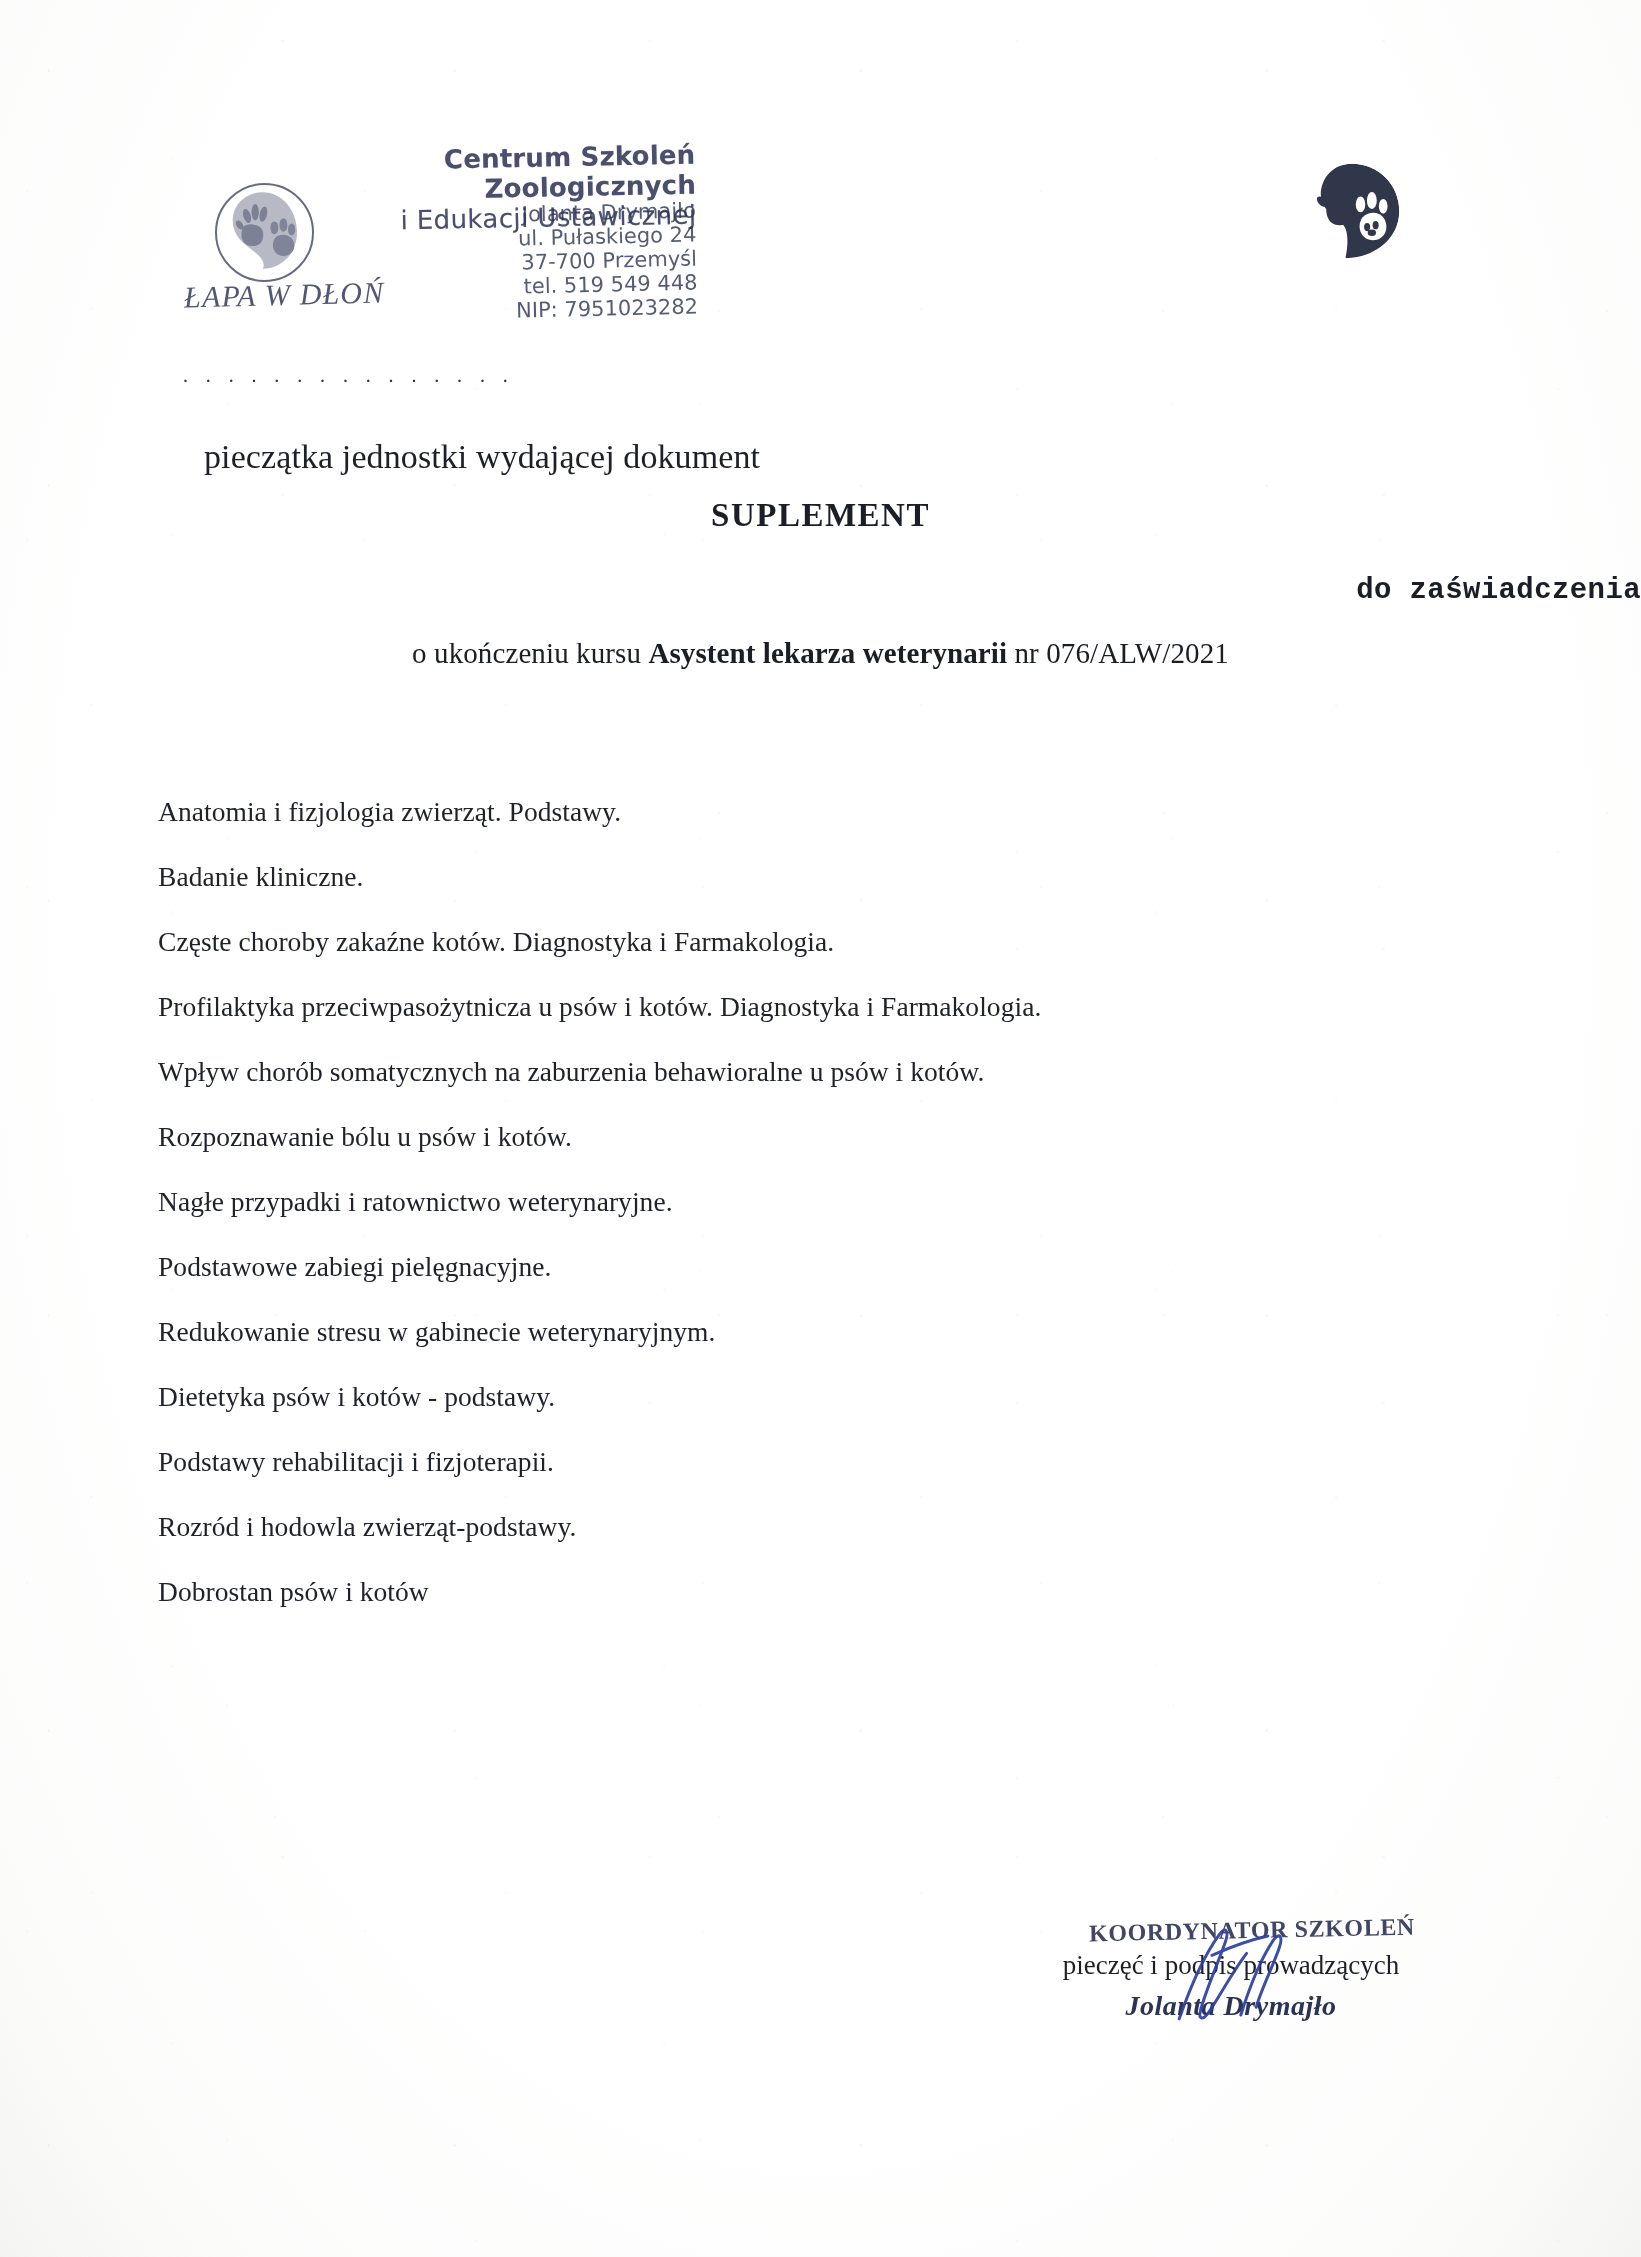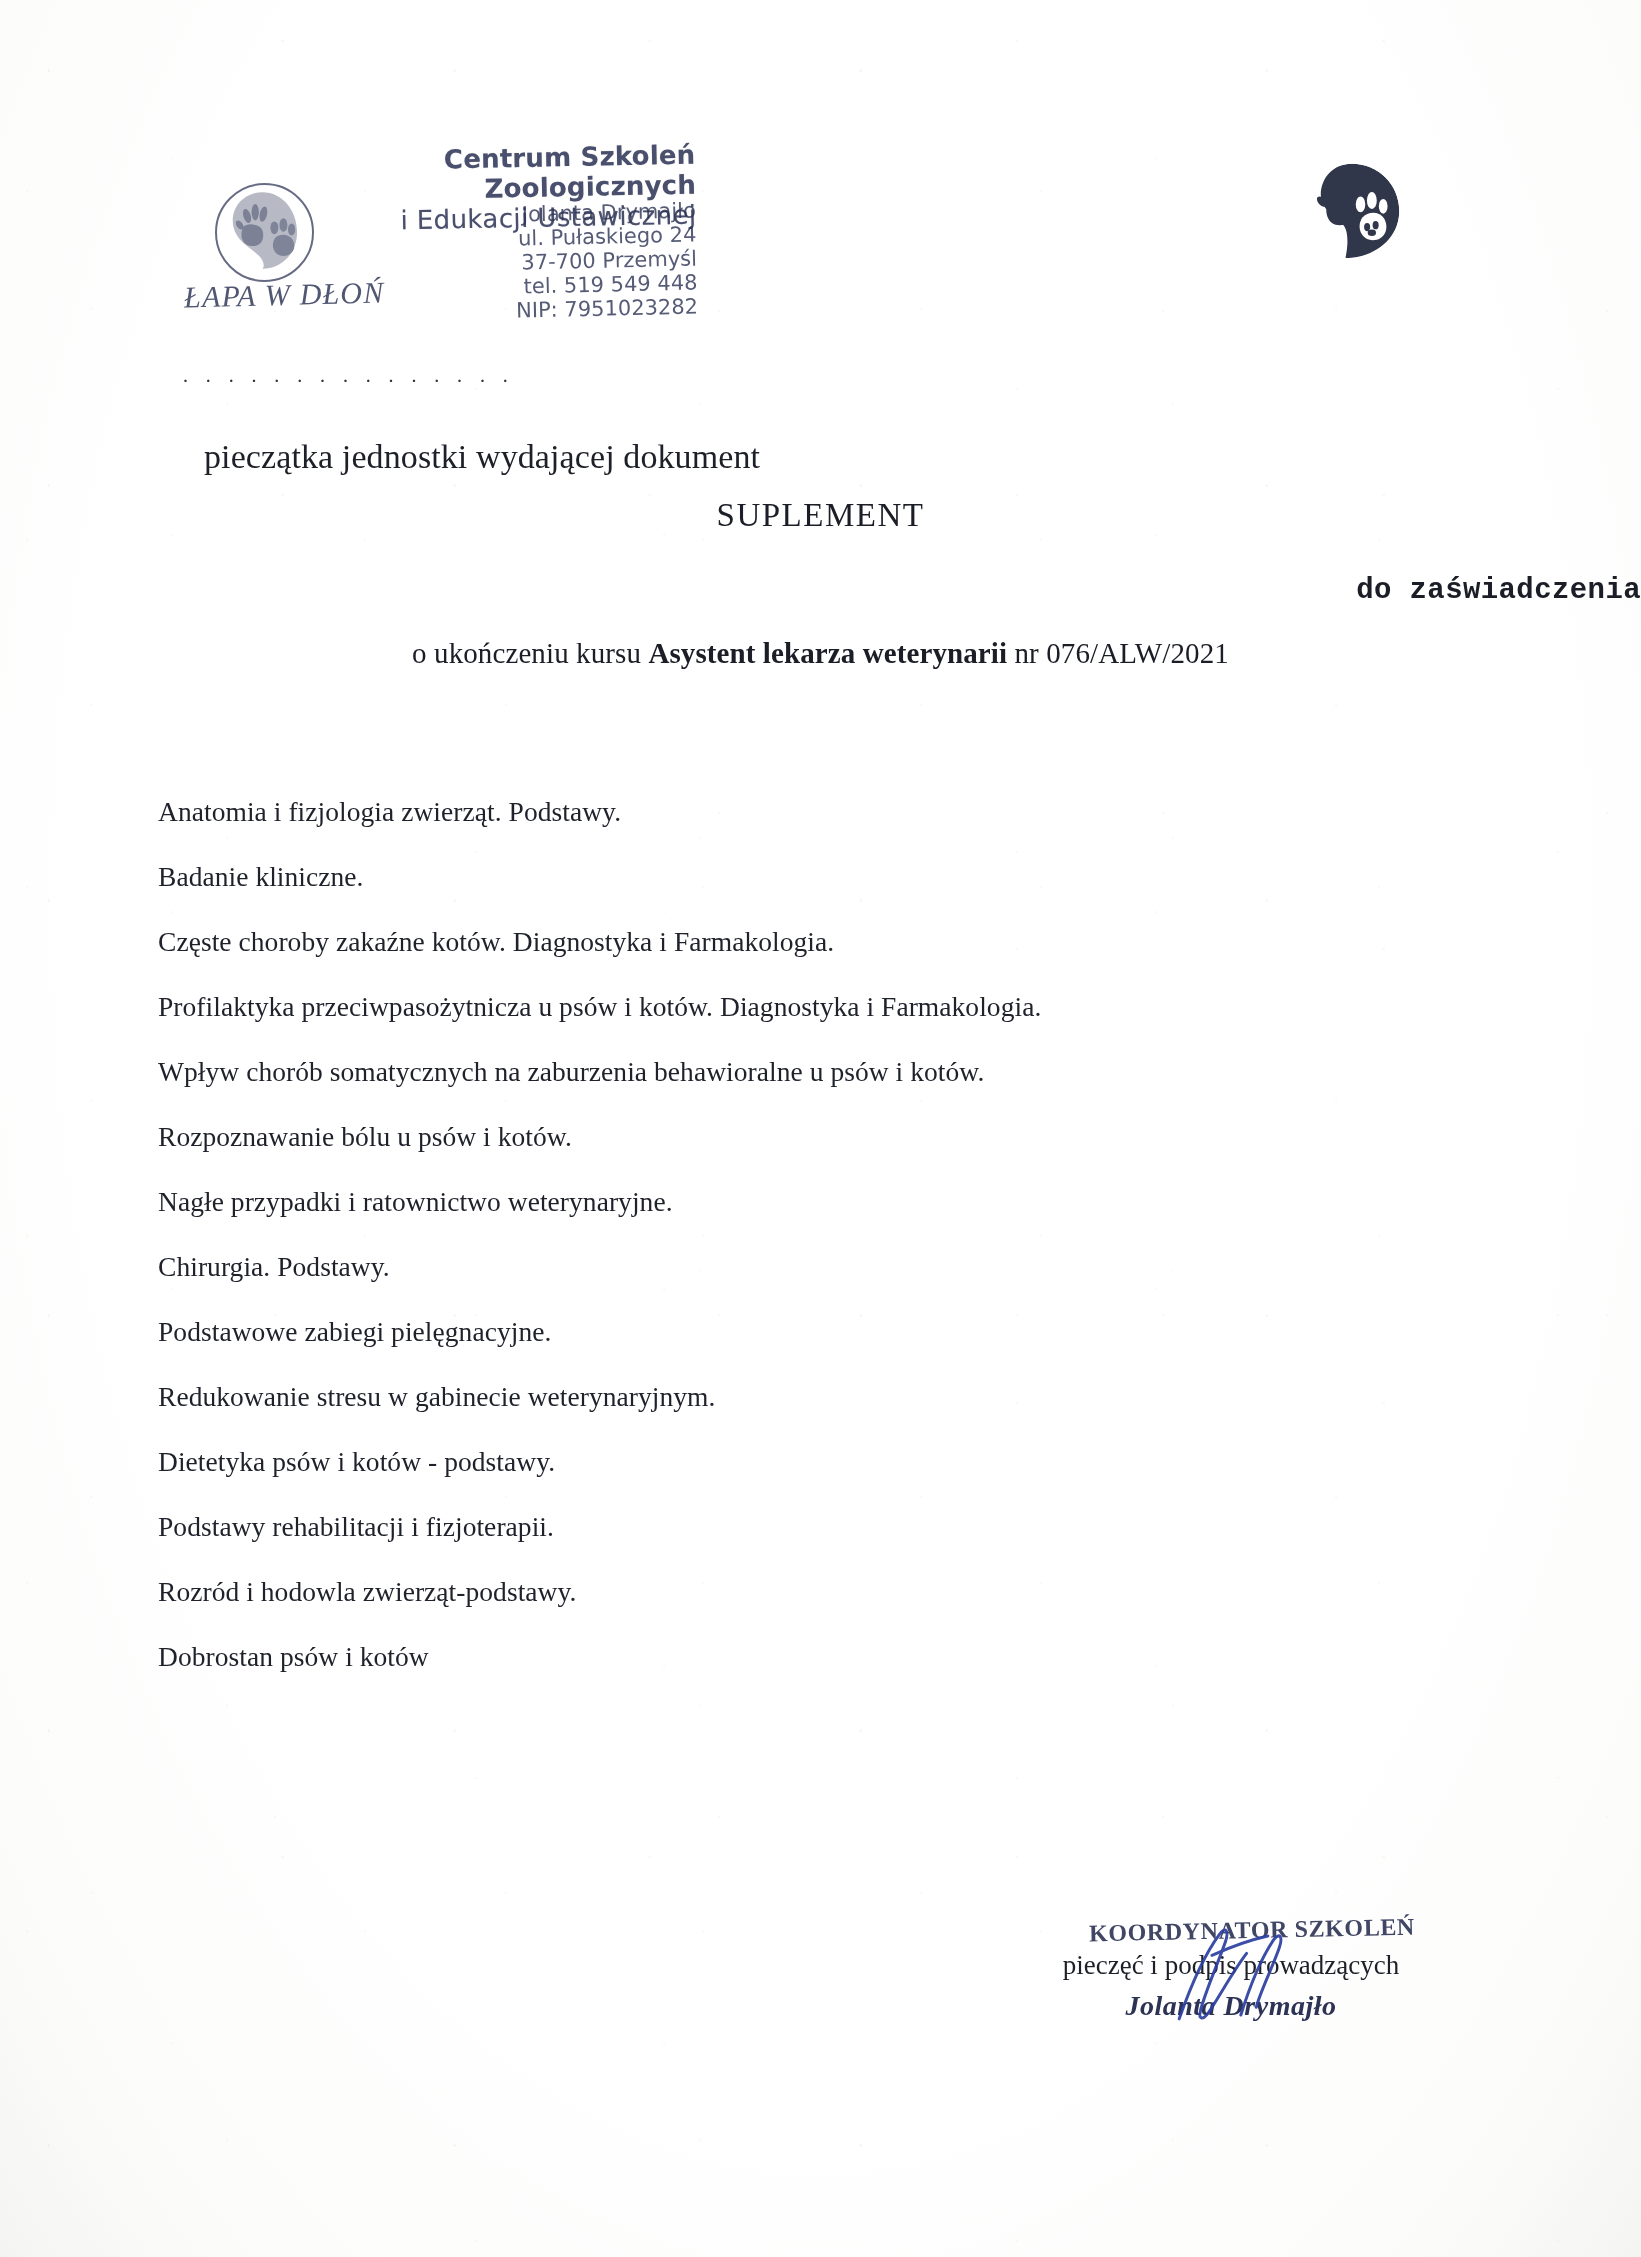--- a/index.html
+++ b/index.html
@@ -145,21 +145,21 @@
   .logo svg { display: block; }
 
   
   .doc-title {
     position: absolute;
     left: 0;
     right: 0;
     top: 497px;
     text-align: center;
     font-size: 33px;
-    font-weight: normal;
+    font-weight: bold;
     letter-spacing: 1.5px;
     color: #1b1d27;
   }
   .doc-subtitle {
     position: absolute;
     left: 0;
     right: 0;
     top: 574px;
     text-align: right;
     font-size: 29px;
@@ -332,21 +332,20 @@
   </div>
 
   <div class="topics" id="topics-list">
       <div class="topic">Anatomia i fizjologia zwierząt. Podstawy.</div>
       <div class="topic">Badanie kliniczne.</div>
       <div class="topic">Częste choroby zakaźne kotów. Diagnostyka i Farmakologia.</div>
       <div class="topic">Profilaktyka przeciwpasożytnicza u psów i kotów. Diagnostyka i Farmakologia.</div>
       <div class="topic">Wpływ chorób somatycznych na zaburzenia behawioralne u psów i kotów.</div>
       <div class="topic">Rozpoznawanie bólu u psów i kotów.</div>
       <div class="topic">Nagłe przypadki i ratownictwo weterynaryjne.</div>
-      <div class="topic">Chirurgia. Podstawy.</div>
       <div class="topic">Podstawowe zabiegi pielęgnacyjne.</div>
       <div class="topic">Redukowanie stresu w gabinecie weterynaryjnym.</div>
       <div class="topic">Dietetyka psów i kotów - podstawy.</div>
       <div class="topic">Podstawy rehabilitacji i fizjoterapii.</div>
       <div class="topic">Rozród i hodowla zwierząt-podstawy.</div>
       <div class="topic">Dobrostan psów i kotów</div>
     </div>
 
   <div class="sign-block">
     <div class="sign-stamp-title">KOORDYNATOR SZKOLEŃ</div>

